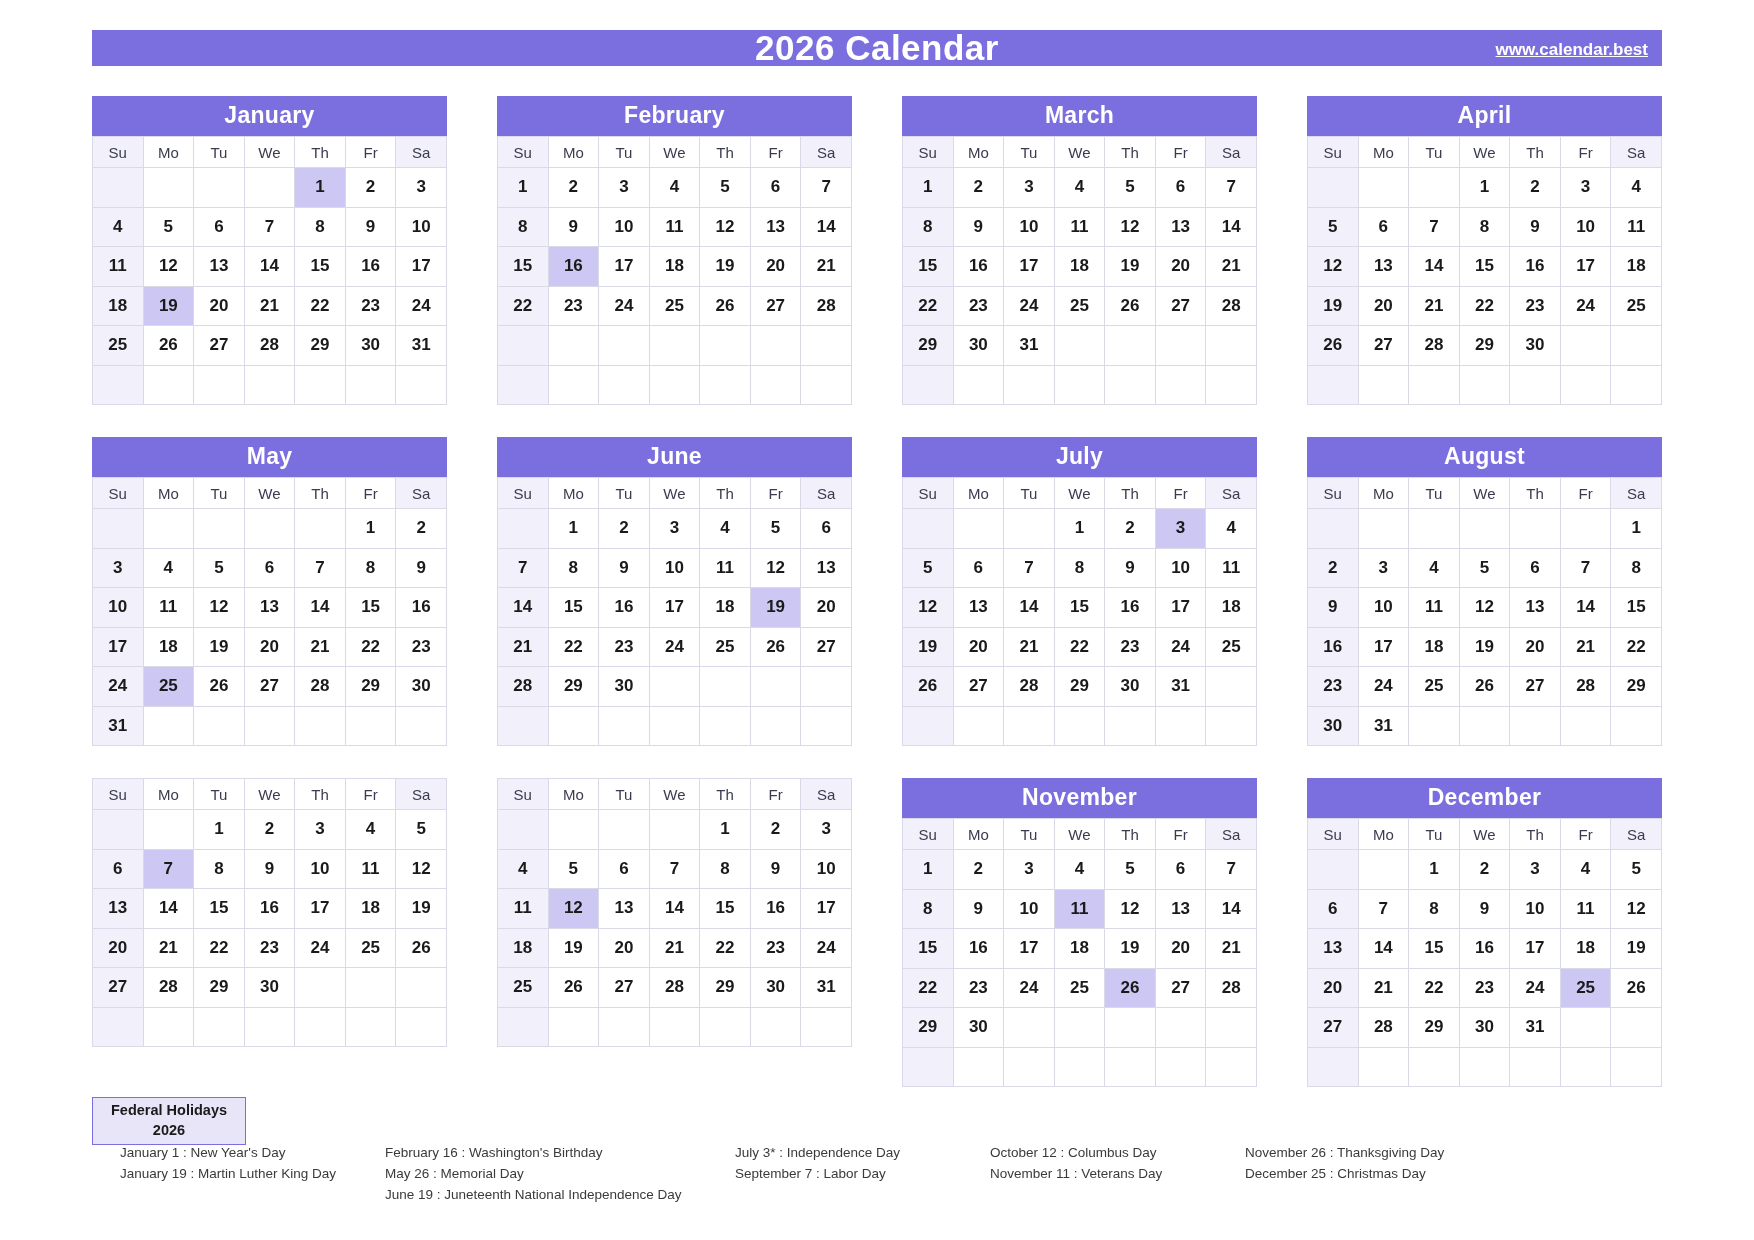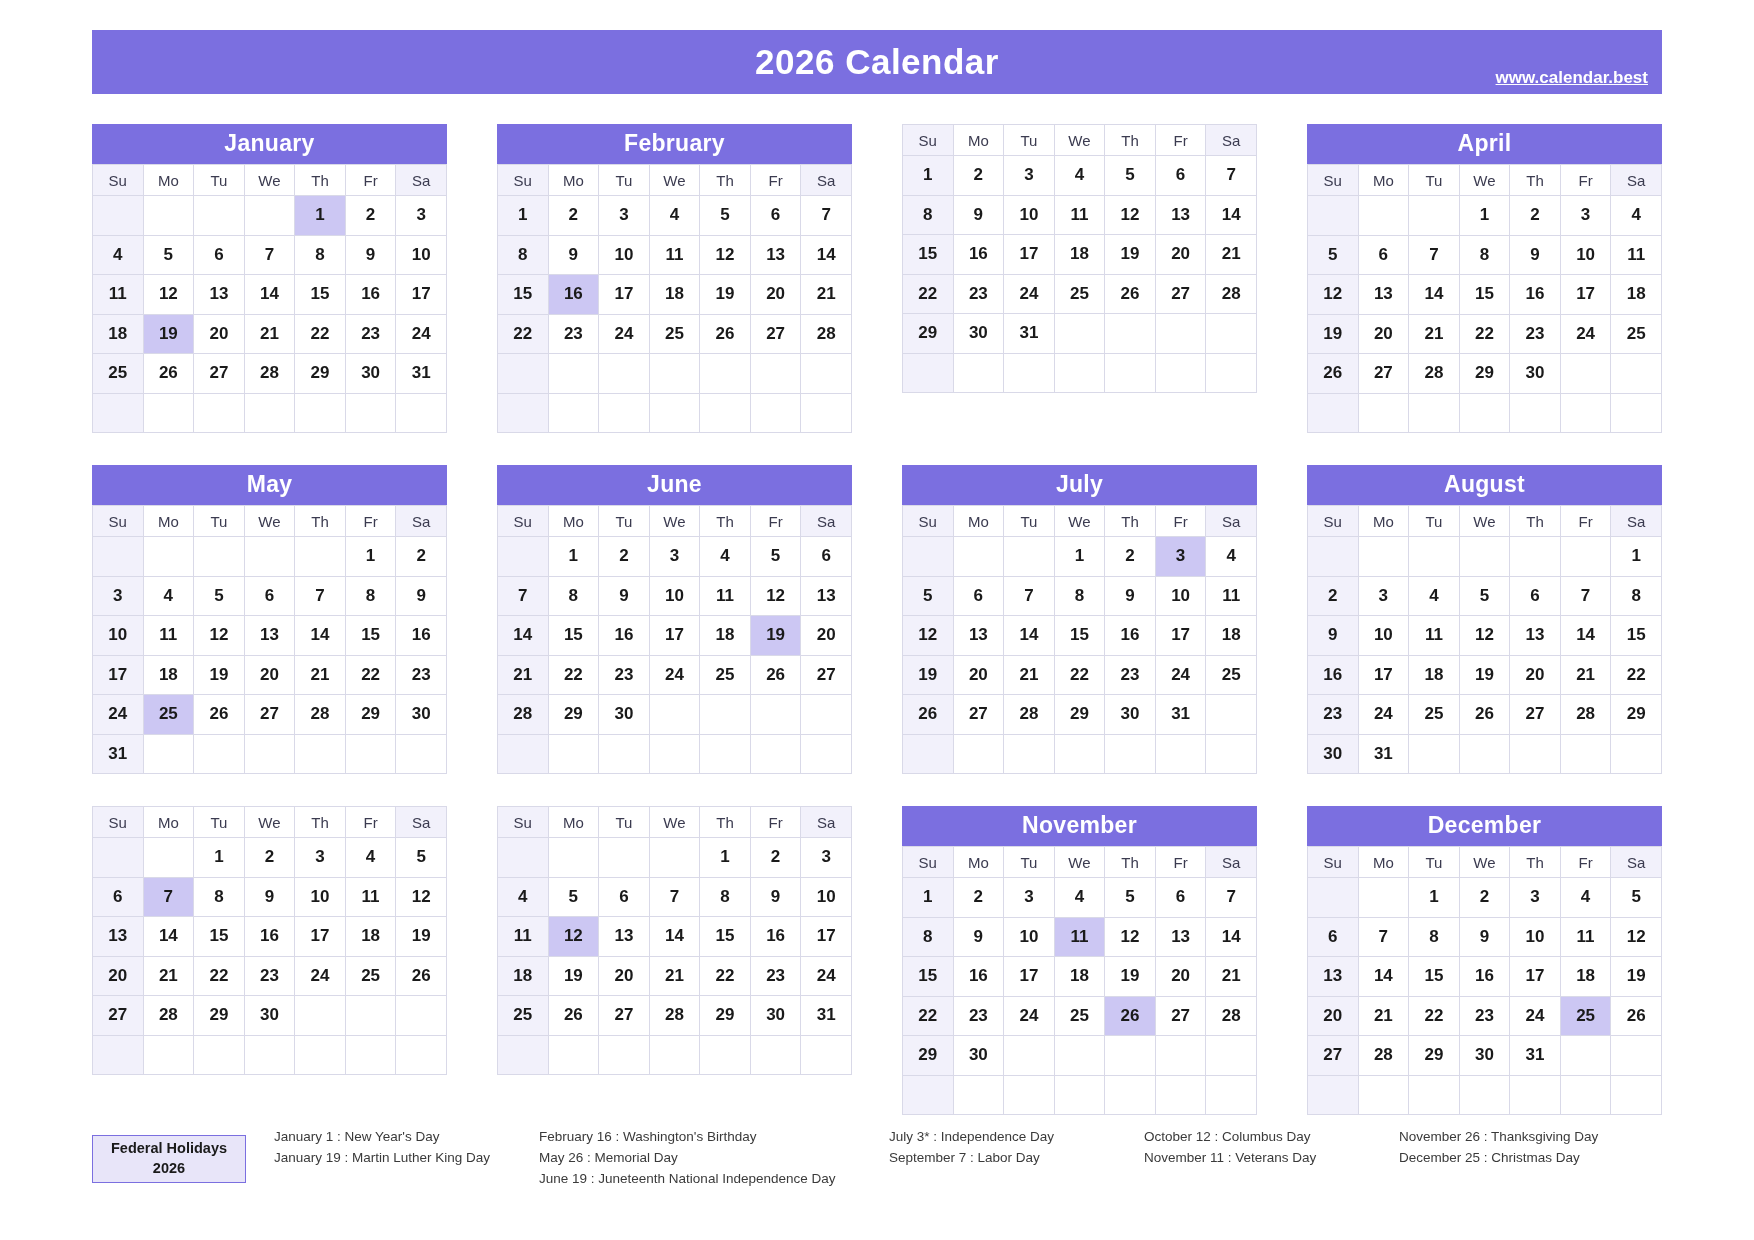--- a/index.html
+++ b/index.html
@@ -16,21 +16,21 @@
   }
   .page {
     width: 1754px;
     height: 1240px;
     box-sizing: border-box;
     padding: 30px 92px 0 92px;
   }
   
   .titlebar {
     background: #7b6fe0;
-    height: 64px;
+    height: 36px;
     display: flex;
     align-items: center;
     justify-content: center;
     position: relative;
     margin-bottom: 30px;
   }
   .titlebar .title {
     color: #ffffff;
     font-size: 35px;
     font-weight: bold;
@@ -91,24 +91,25 @@
   td.sat { color: #7b6fe0; }
   td.sun { color: #7b6fe0; background: #f2f1fb; }
   td.empty { background: #ffffff; }
   td.empty.sun { background: #f2f1fb; }
   td.holiday {
     background: #ccc7f3;
     color: #1a1a1a;
   }
   
   .footer {
-    margin-top: 14px;
+    margin-top: 8px;
     display: flex;
-    align-items: center;
+    align-items: flex-start;
     font-size: 13.5px;
+    flex-direction: column;
   }
   .fed-box {
     width: 152px;
     min-height: 46px;
     background: #e8e5f9;
     border: 1px solid #7b6fe0;
     display: flex;
     flex-direction: column;
     align-items: center;
     justify-content: center;
@@ -287,20 +288,21 @@
               <td class="empty"></td>
               <td class="empty"></td>
               <td class="empty"></td>
               <td class="empty"></td>
               <td class="sat empty"></td>
             </tr>
           </tbody>
         </table>
       </div>
       <div class="month">
+        <div class="month-header">March</div>
         <table class="cal">
           <thead>
             <tr>
               <th class="we">Su</th>
               <th>Mo</th>
               <th>Tu</th>
               <th>We</th>
               <th>Th</th>
               <th>Fr</th>
               <th class="we">Sa</th>

